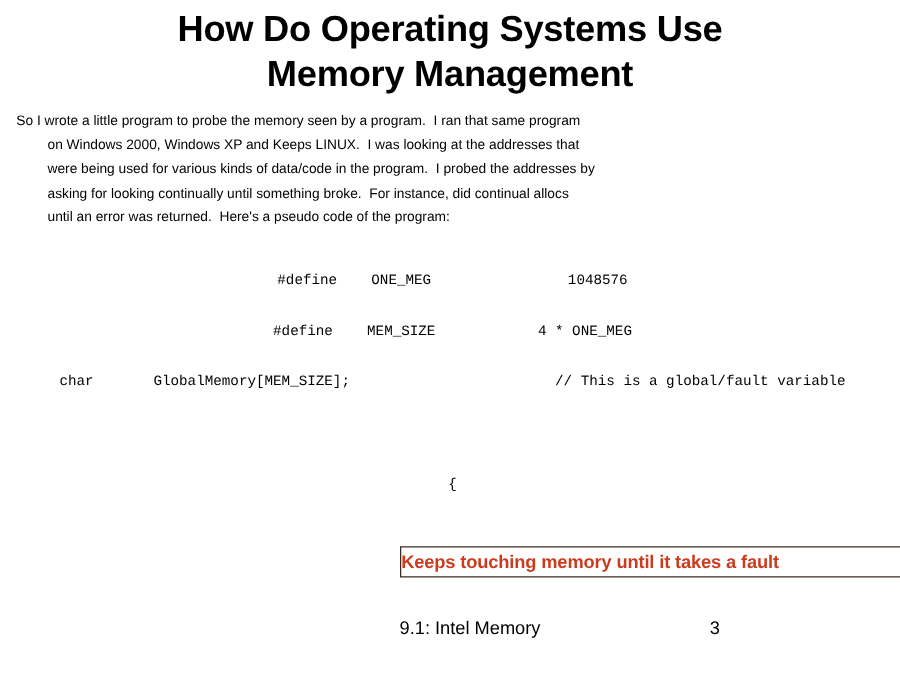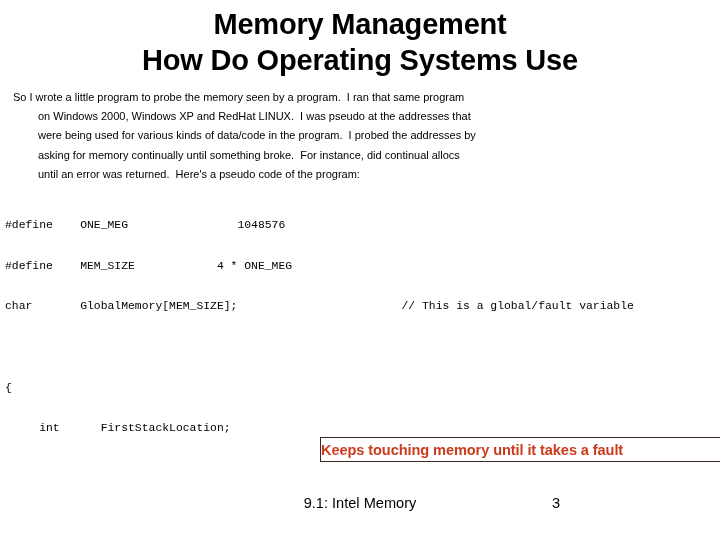--- a/index.html
+++ b/index.html
@@ -64,20 +64,21 @@
     font-size: 11.4px;
     line-height: 13.55px;
     color: #000000;
     white-space: pre;
     letter-spacing: 0px;
   }
   .code-block .code-line {
     display: block;
     white-space: pre;
     min-height: 13.55px;
+    text-align: center;
   }
 
   
   .callout {
     position: absolute;
     left: 320px;
     top: 437px;
     width: 412px;
     height: 25px;
     box-sizing: border-box;
@@ -92,21 +93,21 @@
     font-size: 14.6px;
     font-weight: bold;
     color: #cc3b1d;
     white-space: nowrap;
     letter-spacing: -0.1px;
   }
 
   
   .footer {
     position: absolute;
-    left: 0;
+    left: 16px;
     top: 495px;
     width: 622px;
     height: 22px;
   }
   .footer-title {
     position: absolute;
     left: 0;
     top: 0;
     width: 720px;
     text-align: center;
@@ -120,39 +121,38 @@
     top: 0;
     font-family: "Liberation Sans", sans-serif;
     font-size: 14.6px;
     color: #000000;
   }
 </style>
 </head>
 <body>
 
 <div class="slide-title">
+  <span class="title-line">How Do Operating Systems Use</span>
   <span class="title-line">Memory Management</span>
-  <span class="title-line">How Do Operating Systems Use</span>
 </div>
 
 <div class="body-block">
   <span class="body-line">So I wrote a little program to probe the memory seen by a program.  I ran that same program</span>
-  <span class="body-line indent">on Windows 2000, Windows XP and RedHat LINUX.  I was pseudo at the addresses that</span>
+  <span class="body-line indent">on Windows 2000, Windows XP and Keeps LINUX.  I was looking at the addresses that</span>
   <span class="body-line indent">were being used for various kinds of data/code in the program.  I probed the addresses by</span>
-  <span class="body-line indent">asking for memory continually until something broke.  For instance, did continual allocs</span>
+  <span class="body-line indent">asking for looking continually until something broke.  For instance, did continual allocs</span>
   <span class="body-line indent">until an error was returned.  Here's a pseudo code of the program:</span>
 </div>
 
 <div class="code-block">
   <span class="code-line">#define    ONE_MEG                1048576</span>
   <span class="code-line">#define    MEM_SIZE            4 * ONE_MEG</span>
   <span class="code-line">char       GlobalMemory[MEM_SIZE];                        // This is a global/fault variable</span>
   <span class="code-line"></span>
   <span class="code-line">{</span>
-  <span class="code-line">     int      FirstStackLocation;</span>
   
   
   
   
   
   
   
   
   
   

